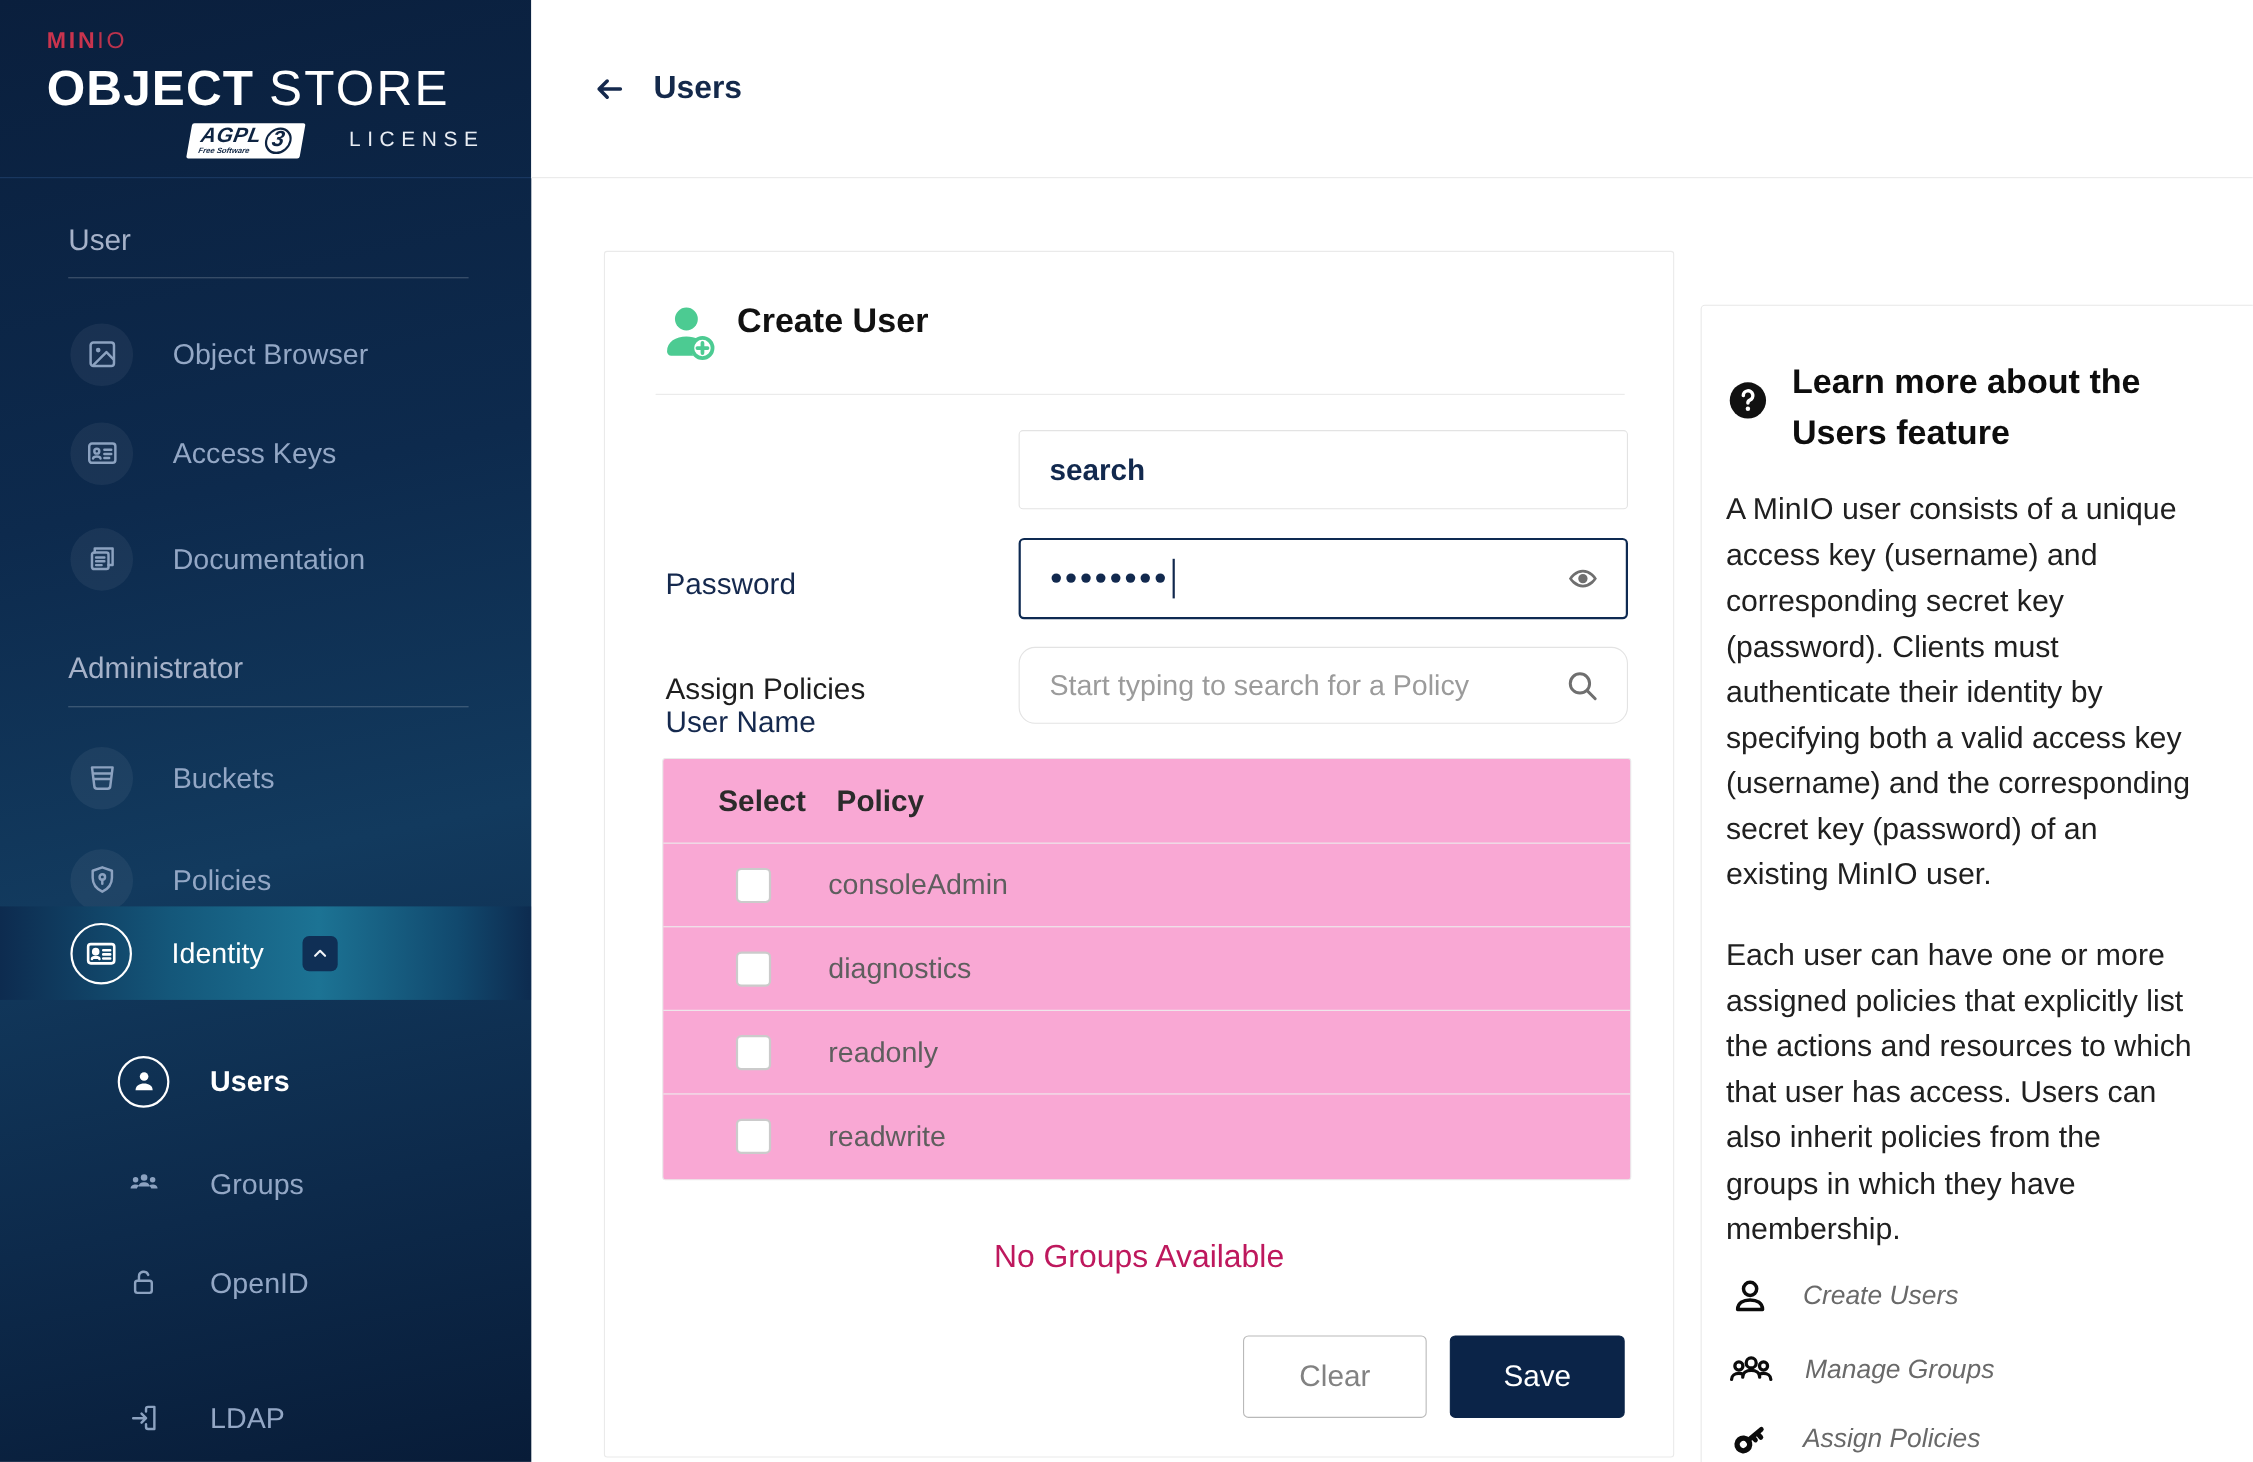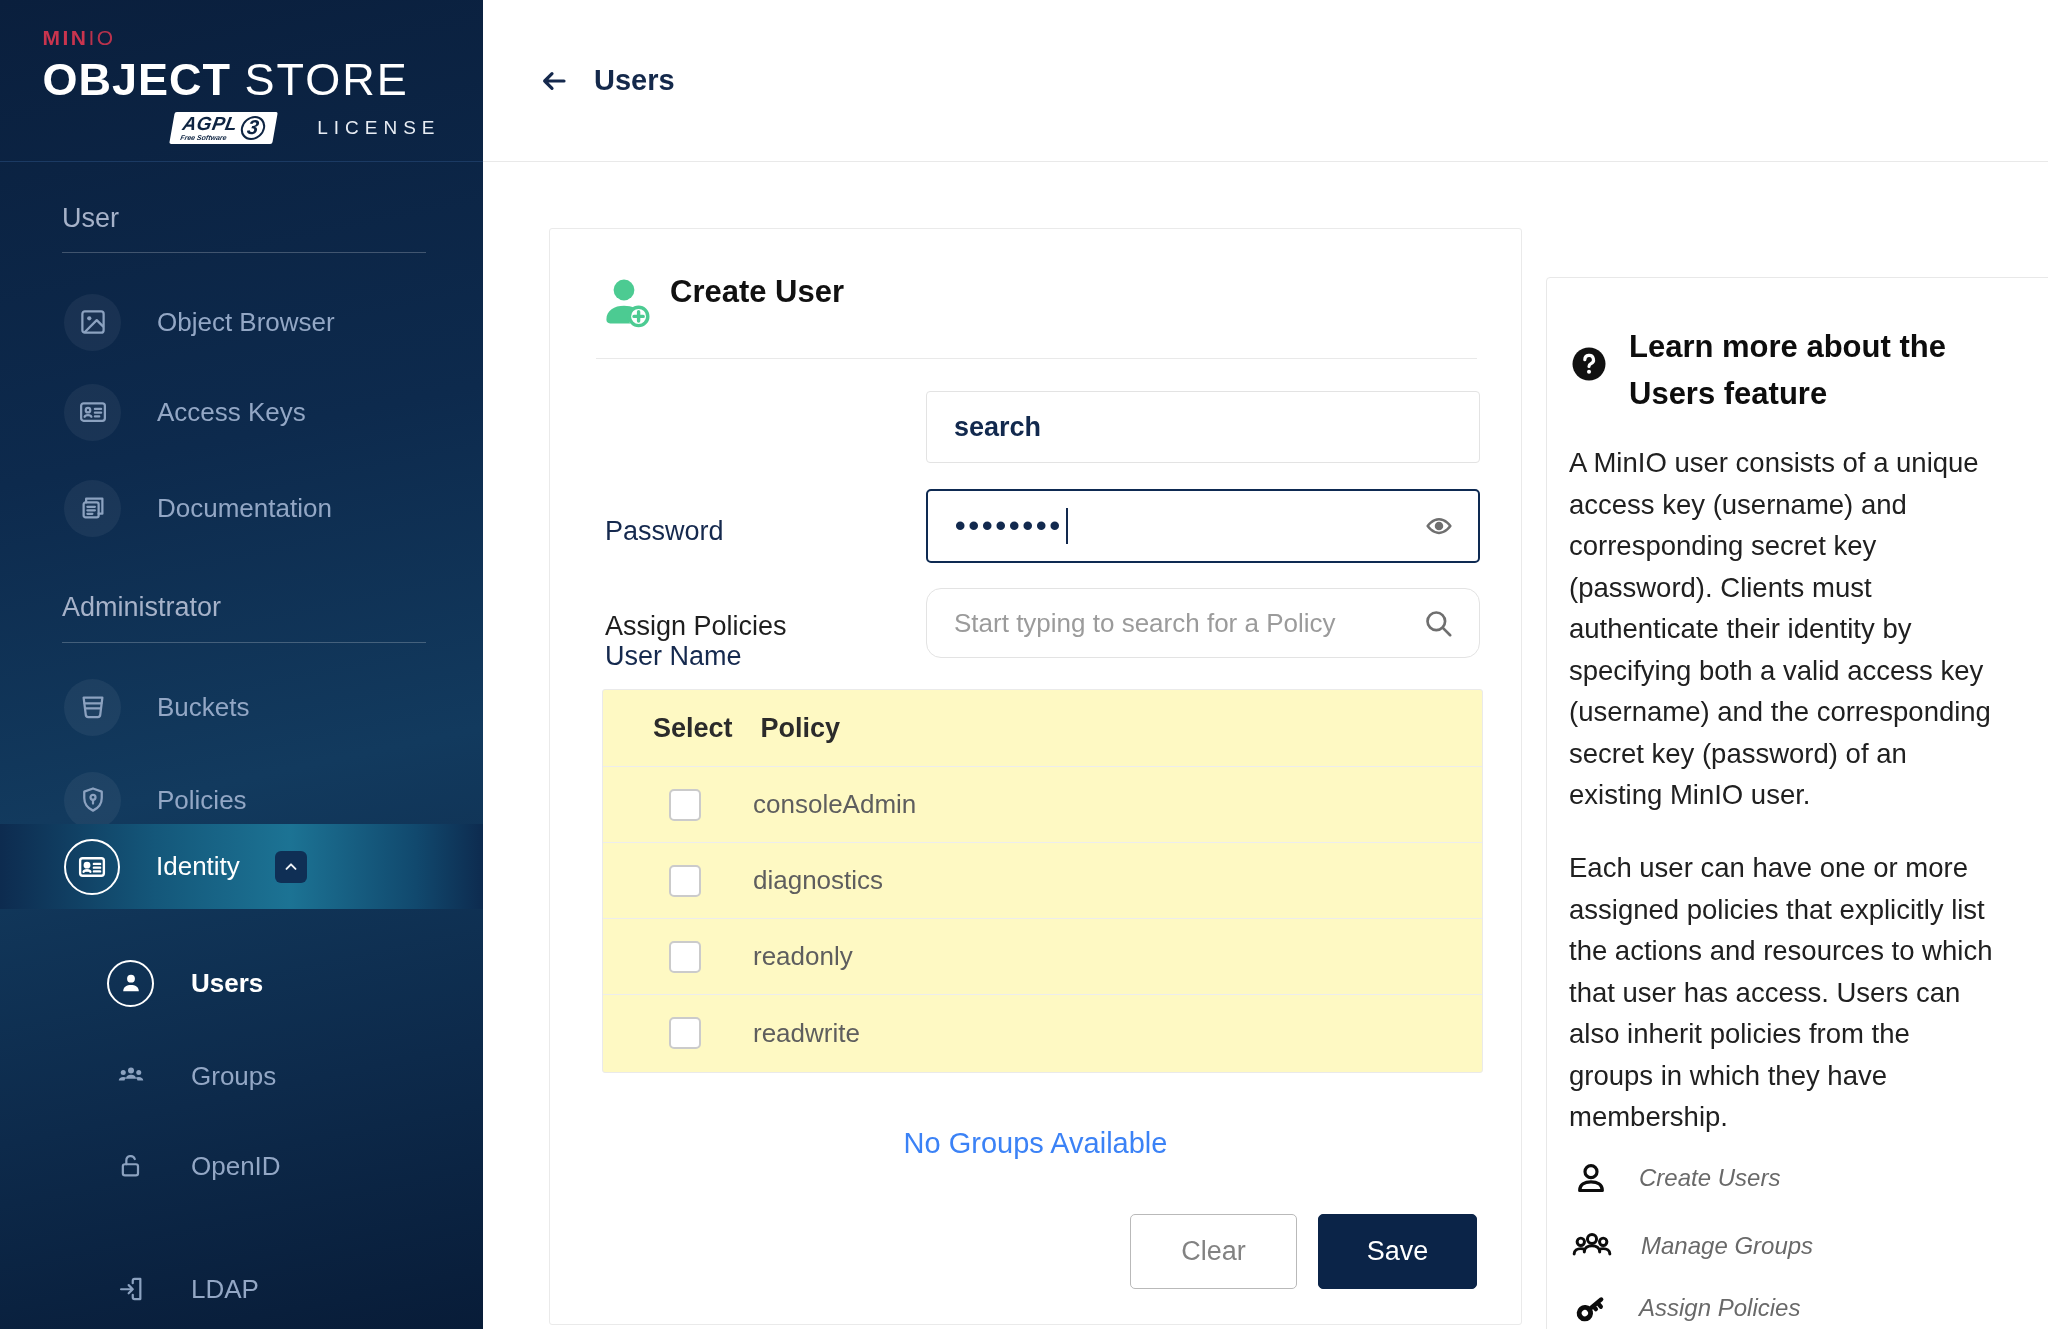--- a/index.html
+++ b/index.html
@@ -77,32 +77,32 @@
   .input-plain { border:1px solid #e3e3e3; border-radius:4px; }
   .input-focused { border:2px solid #0e2a52; border-radius:5px; }
   .input-inner { height:100%; display:flex; align-items:center; padding:0 24px 0 27px; }
   .input-value { font-size:27px; font-weight:700; color:#12294e; }
   .pwd-dots { font-size:30px; font-weight:700; color:#12294e; letter-spacing:3px; line-height:1; }
   .caret { display:inline-block; width:2px; height:36px; background:#12294e; margin-left:3px; vertical-align:middle; }
   .placeholder { font-size:26px; color:#9b9b9b; }
   .input-trail-icon { margin-left:auto; color:#6f6f6f; }
 
   .policy-panel { position:absolute; left:52px; top:460px; width:881px; height:384px;
-    border:1px solid #eaeaea; border-radius:3px; background:#fef9c3; }
+    border:1px solid #eaeaea; border-radius:3px; background:#f9a8d4; }
   .pp-header { height:77px; display:flex; align-items:center; border-bottom:1px solid #ededed; }
   .pp-h-select { margin-left:50px; font-size:27px; font-weight:700; color:#2b2b2b; }
   .pp-h-policy { margin-left:28px; font-size:27px; font-weight:700; color:#2b2b2b; }
   .pp-row { height:76px; display:flex; align-items:center; border-bottom:1px solid #ededed; }
   .pp-row:last-child { border-bottom:none; }
   .checkbox { width:32px; height:32px; border:2px solid #cbcbcb; border-radius:5px;
     margin-left:66px; flex:0 0 auto; cursor:pointer; background:#fff; }
   .pp-name { margin-left:52px; font-size:26px; color:#5e5e5e; }
 
   .no-groups { position:absolute; left:0; width:100%; top:898px; text-align:center;
-    font-size:29px; color:#3b82f6; }
+    font-size:29px; color:#be185d; }
   .btn-row { position:absolute; right:44px; top:985px; display:flex; gap:21px; }
   .btn { height:75px; display:flex; align-items:center; justify-content:center;
     font-size:27px; border-radius:5px; cursor:pointer; }
   .btn-clear { width:167px; background:#ffffff; border:1px solid #b9b9b9; color:#828282; }
   .btn-save { width:159px; background:#0b2448; color:#ffffff; border:1px solid #0b2448; }
 
   
   .help-card { position:absolute; left:1546px; top:277px; width:560px; height:1103px;
     background:#ffffff; border:1px solid #e8e8e8; border-radius:4px; }
   .help-head { position:absolute; left:24px; top:45px; display:flex; gap:22px; }

